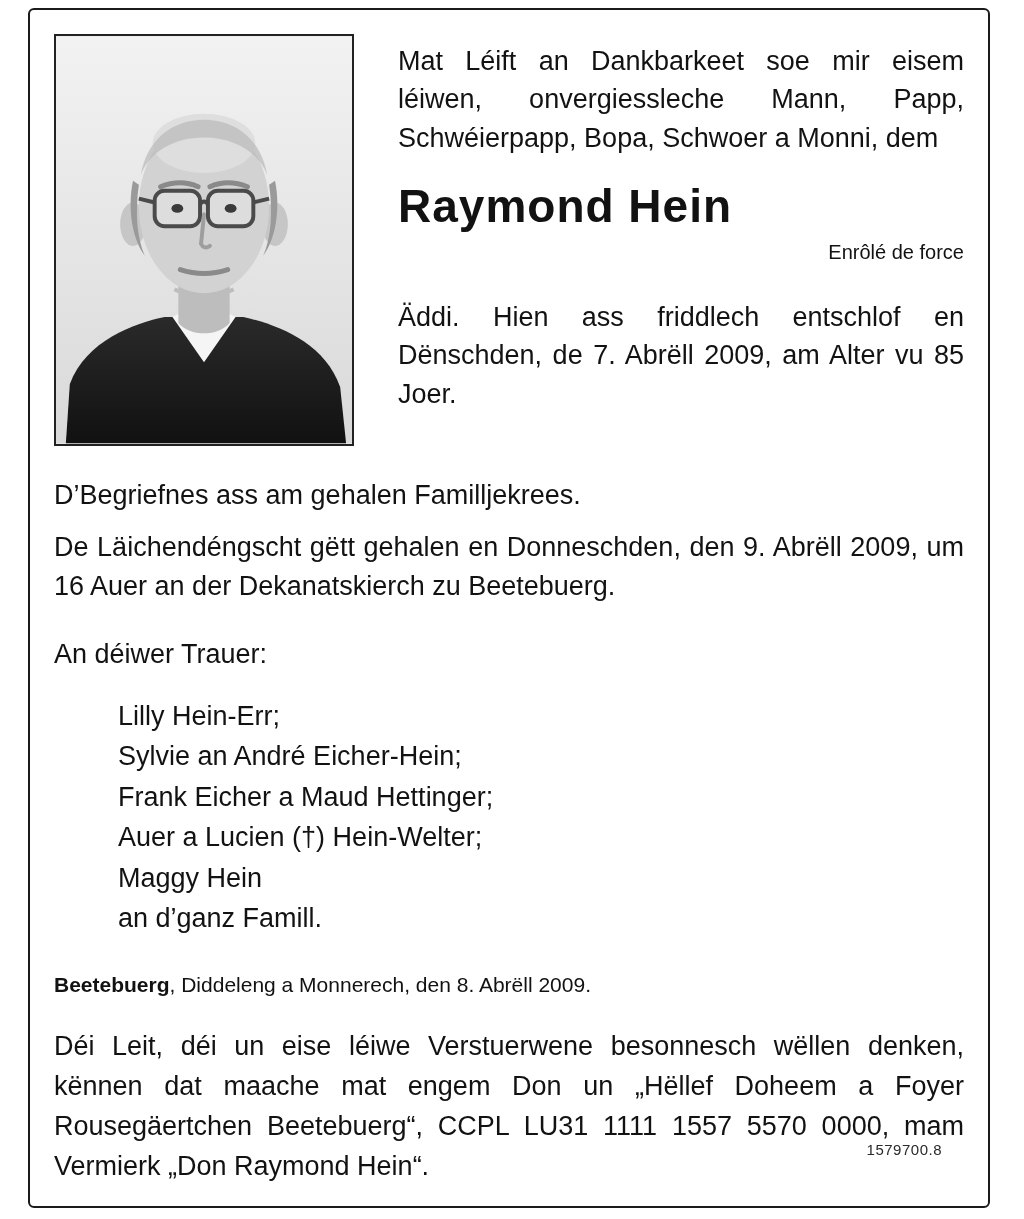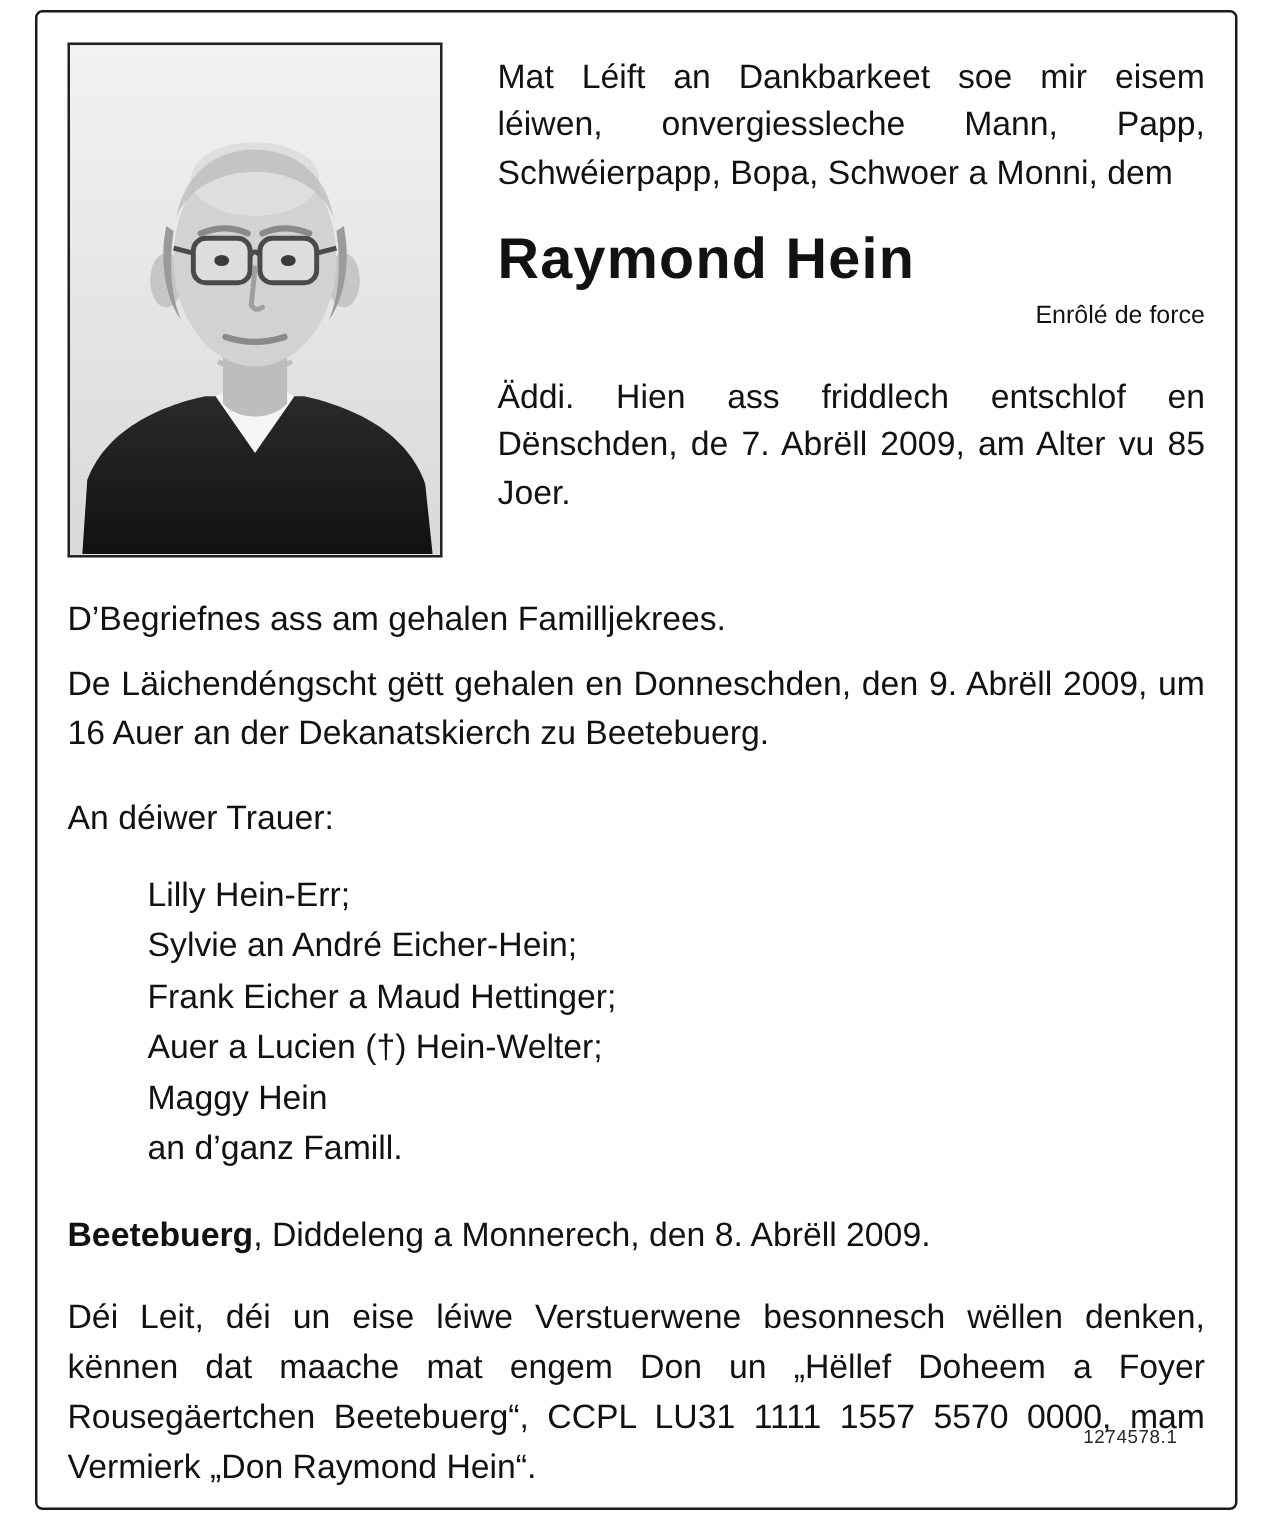--- a/index.html
+++ b/index.html
@@ -80,21 +80,21 @@
     margin-top: 34px;
   }
   .mourners {
     margin-top: 26px;
     margin-left: 64px;
     font-size: 27px;
     line-height: 1.5;
   }
   .mourner-row { white-space: pre; }
   .place-line {
-    font-size: 27px;
+    font-size: 21px;
     margin-top: 34px;
   }
   .place-line b { font-weight: bold; }
   .donation-para {
     font-size: 27px;
     line-height: 1.48;
     text-align: justify;
     margin-top: 30px;
   }
   .reference-number {
@@ -184,15 +184,15 @@
     <div class="mourner-row">Frank Eicher a Maud Hettinger;</div>
     <div class="mourner-row">Auer a Lucien (†) Hein-Welter;</div>
     <div class="mourner-row">Maggy Hein</div>
     <div class="mourner-row">an d’ganz Famill.</div>
   </div>
 
   <div class="place-line"><b>Beetebuerg</b><span>, Diddeleng a Monnerech, den 8. Abrëll 2009.</span></div>
 
   <p class="donation-para">Déi Leit, déi un eise léiwe Verstuerwene besonnesch wëllen denken, kënnen dat maache mat engem Don un „Hëllef Doheem a Foyer Rousegäertchen Beetebuerg“, CCPL LU31 1111 1557 5570 0000, mam Vermierk „Don Raymond Hein“.</p>
 
-  <div class="reference-number">1274578.1</div>
+  <div class="reference-number">1579700.8</div>
 
 </div>
 
 </body></html>

